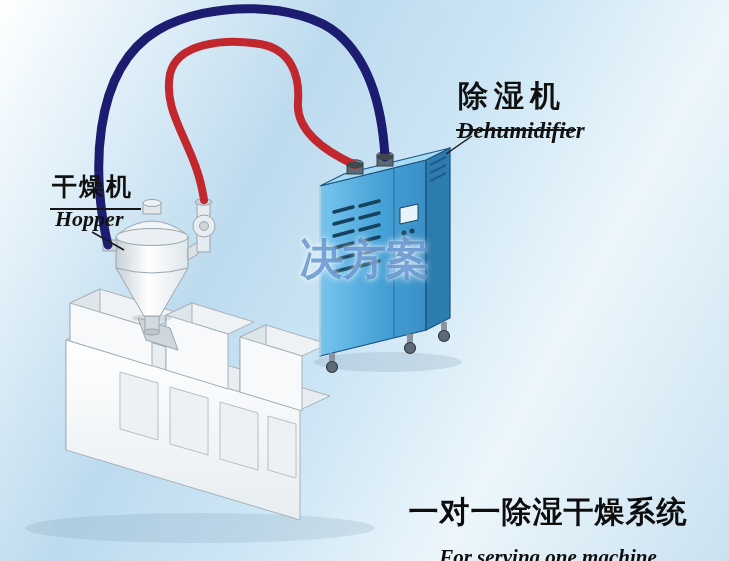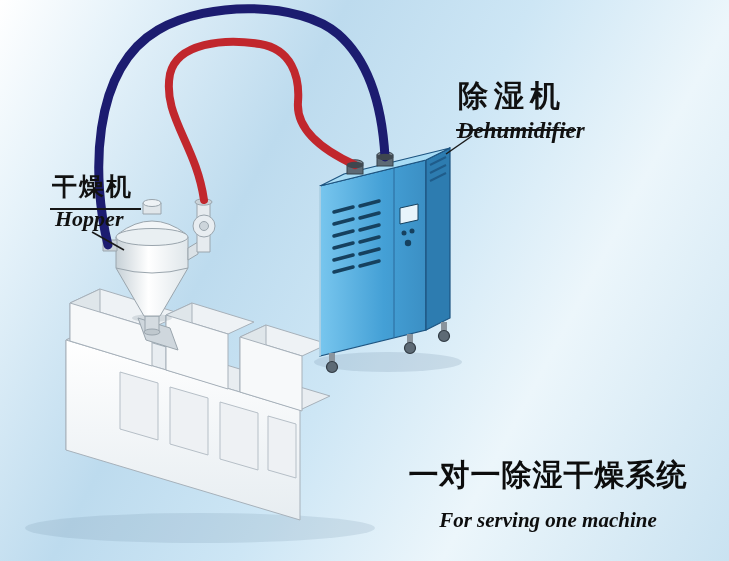--- a/index.html
+++ b/index.html
@@ -17,21 +17,21 @@
   .watermark .l1 { font-size:45px; letter-spacing:1px; }
   .watermark .l2 { font-size:43px; }
   .lbl { position:absolute; z-index:3; color:#111; }
   .cn { font-weight:bold; }
   .en { font-family:"Liberation Serif","DejaVu Serif",serif; font-weight:bold;font-style:italic; }
   #dehum-cn { left:456px; top:76px;  font-size:30px; letter-spacing:6px; border-bottom:2px solid #161616; padding:0 10px 12px 2px; }
   #dehum-en { left:457px; top:118px; font-size:23px; }
   #hopper-cn { left:50px; top:170px; font-size:25px; letter-spacing:2px; border-bottom:2px solid #161616; padding:0 8px 5px 2px; }
   #hopper-en { left:55px; top:206px; font-size:22px; }
   .caption { position:absolute; left:398px; top:455px; width:300px; z-index:3; text-align:center; color:#0d0d0d; }
-  .caption .cn { font-size:30px; letter-spacing:1px; }
+  .caption .cn { font-size:30px; letter-spacing:1px;margin-top:37px; }
   .caption .en { font-size:21px; margin-top:12px; }
 </style>
 </head>
 <body>
 
 <div class="stage">
 
   <svg class="scene" width="729" height="561" viewBox="0 0 729 561">
     <defs>
       <linearGradient id="hopperGrad" x1="0" y1="0" x2="1" y2="0">
@@ -159,20 +159,21 @@
       <ellipse cx="385" cy="157" rx="8.5" ry="3.2" fill="#3f474f" stroke="none"></ellipse>
     </g>
 
     <g stroke="#1a1a1a" stroke-width="1.5">
       <line x1="472" y1="136" x2="446" y2="154"></line>
       <line x1="92" y1="232" x2="124" y2="250"></line>
     </g>
   </svg>
 
   <div class="watermark">
+    <div class="l2">决方案</div>
   </div>
 
   <div id="dehum-cn" class="lbl cn">除湿机</div>
   <div id="dehum-en" class="lbl en">Dehumidifier</div>
   <div id="hopper-en" class="lbl en">Hopper</div>
   <div id="hopper-cn" class="lbl cn">干燥机</div>
 
   <div class="caption">
     <div class="cn">一对一除湿干燥系统</div>
     <div class="en">For serving one machine</div>

